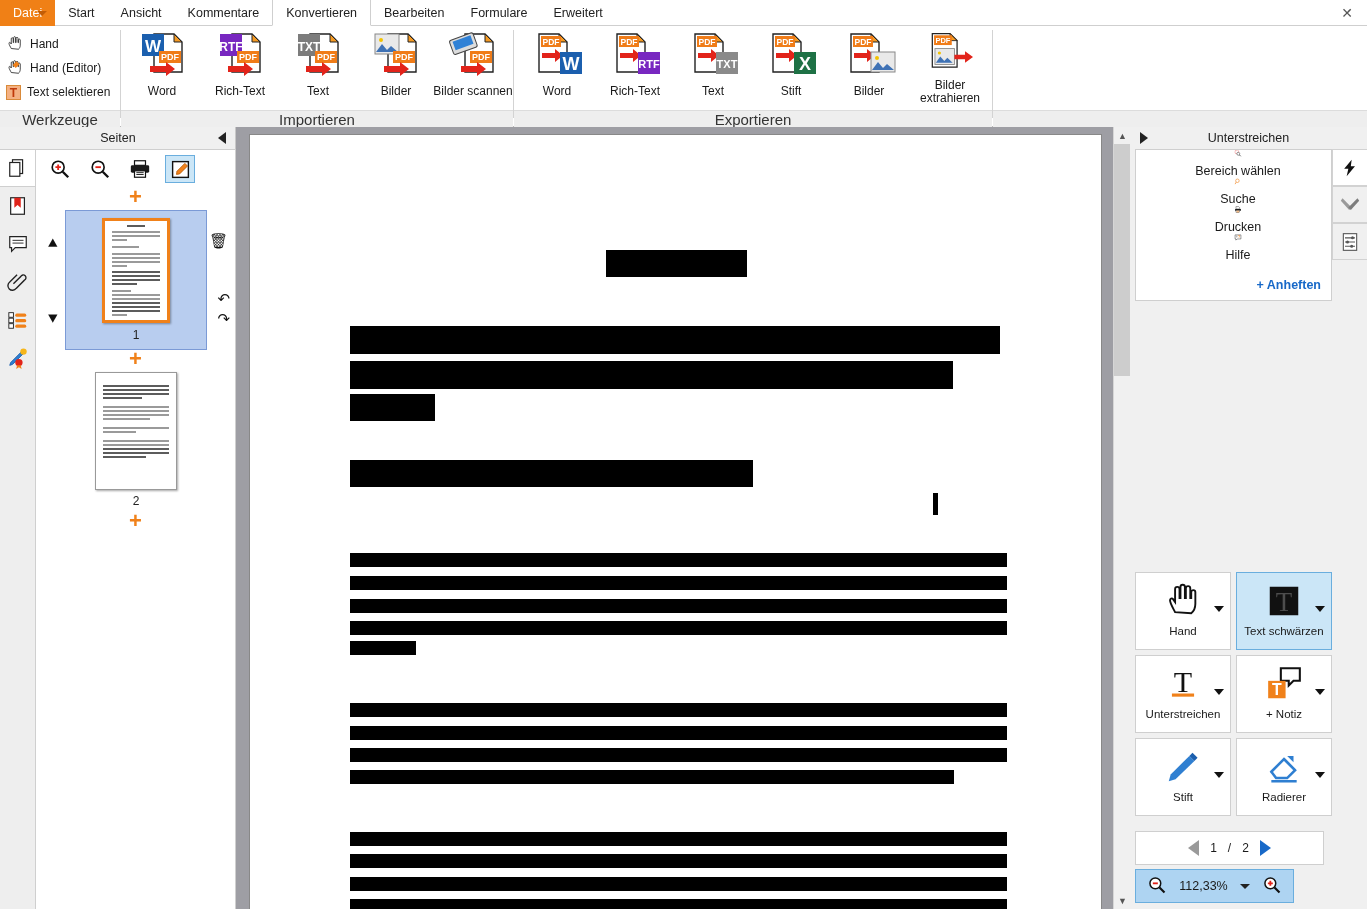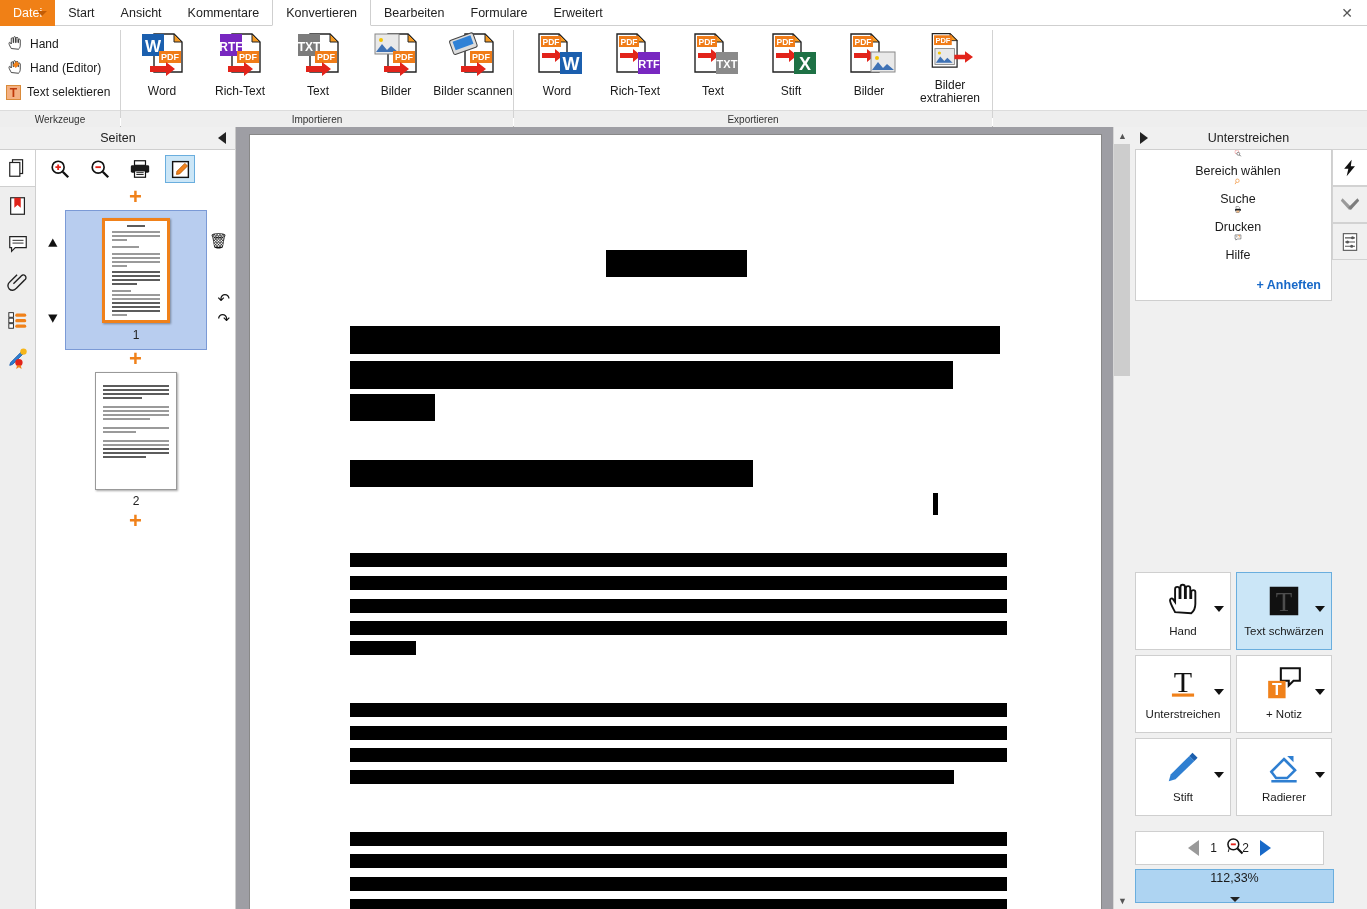--- a/index.html
+++ b/index.html
@@ -18,21 +18,21 @@
   .tab.active { background:#ffffff; border:1px solid #cfcfcf; border-bottom:1px solid #ffffff;
                 height:27px; margin-top:-1px; z-index:5; }
   #closebtn { position:absolute; right:0; top:0; width:40px; height:26px;
               display:flex; align-items:center; justify-content:center; color:#555; font-size:14px; }
 
   
   #ribbon { position:absolute; left:0; top:26px; width:1367px; height:101px;
             background:#ffffff; border-bottom:1px solid #b9b9b9; }
   .rgroup { position:absolute; top:0; height:101px; }
   .rgroup .glabel { position:absolute; bottom:0; left:0; width:100%; height:17px;
-       background:#eeeeee; border-top:1px solid #dcdcdc; font-size:10px; color:#333;
+       background:#eeeeee; border-top:1px solid #dcdcdc; font-size:15px; color:#333;
        display:flex; align-items:center; justify-content:center; }
   .rsep { position:absolute; top:4px; width:1px; height:88px; background:#d3d3d3; }
 
   
   #gTools { left:0; width:120px; }
   .toolrow { display:flex; align-items:center; height:24px; padding-left:6px; gap:6px; font-size:12px; }
   .toolrow .lbl { white-space:nowrap; }
 
   
   .bigbtn { position:absolute; top:4px; width:78px; height:78px; text-align:center;
@@ -105,23 +105,23 @@
   .tgCell.sel { background:#cbe6f7; border:1px solid #6aaede; }
   .tgIcon { height:52px; display:flex; align-items:center; justify-content:center; padding-top:4px;}
   .tgCap { font-size:11.5px; color:#1a1a1a; }
   .tgArrow { position:absolute; right:6px; top:33px; width:0;height:0;
       border-left:5px solid transparent;border-right:5px solid transparent;border-top:6px solid #111; }
 
   #pagenav { position:absolute; left:5px; top:704px; width:189px; height:34px;
              background:#ffffff; border:1px solid #cfcfcf;
              display:flex; align-items:center; justify-content:center; gap:11px; font-size:12px; }
   .navTri { width:0;height:0; }
-  #zoombar { position:absolute; left:5px; top:742px; width:199px; height:34px;
+  #zoombar { position:absolute; left:5px; top:742px; width:159px; height:34px;
              background:#aed4f2; border:1px solid #6aaede;
-             display:flex; align-items:center; justify-content:center; gap:12px; font-size:12.5px;flex-direction:column; }
+             display:flex; align-items:center; justify-content:center; gap:12px; font-size:12.5px; }
   .chev { width:0;height:0;border-left:5px solid transparent;border-right:5px solid transparent;
           border-top:5px solid #222; }
 </style>
 </head>
 <body>
 
 <div id="titlebar">
   <div id="tabstrip">
     <div class="tab file">
       <span>Datei</span>

